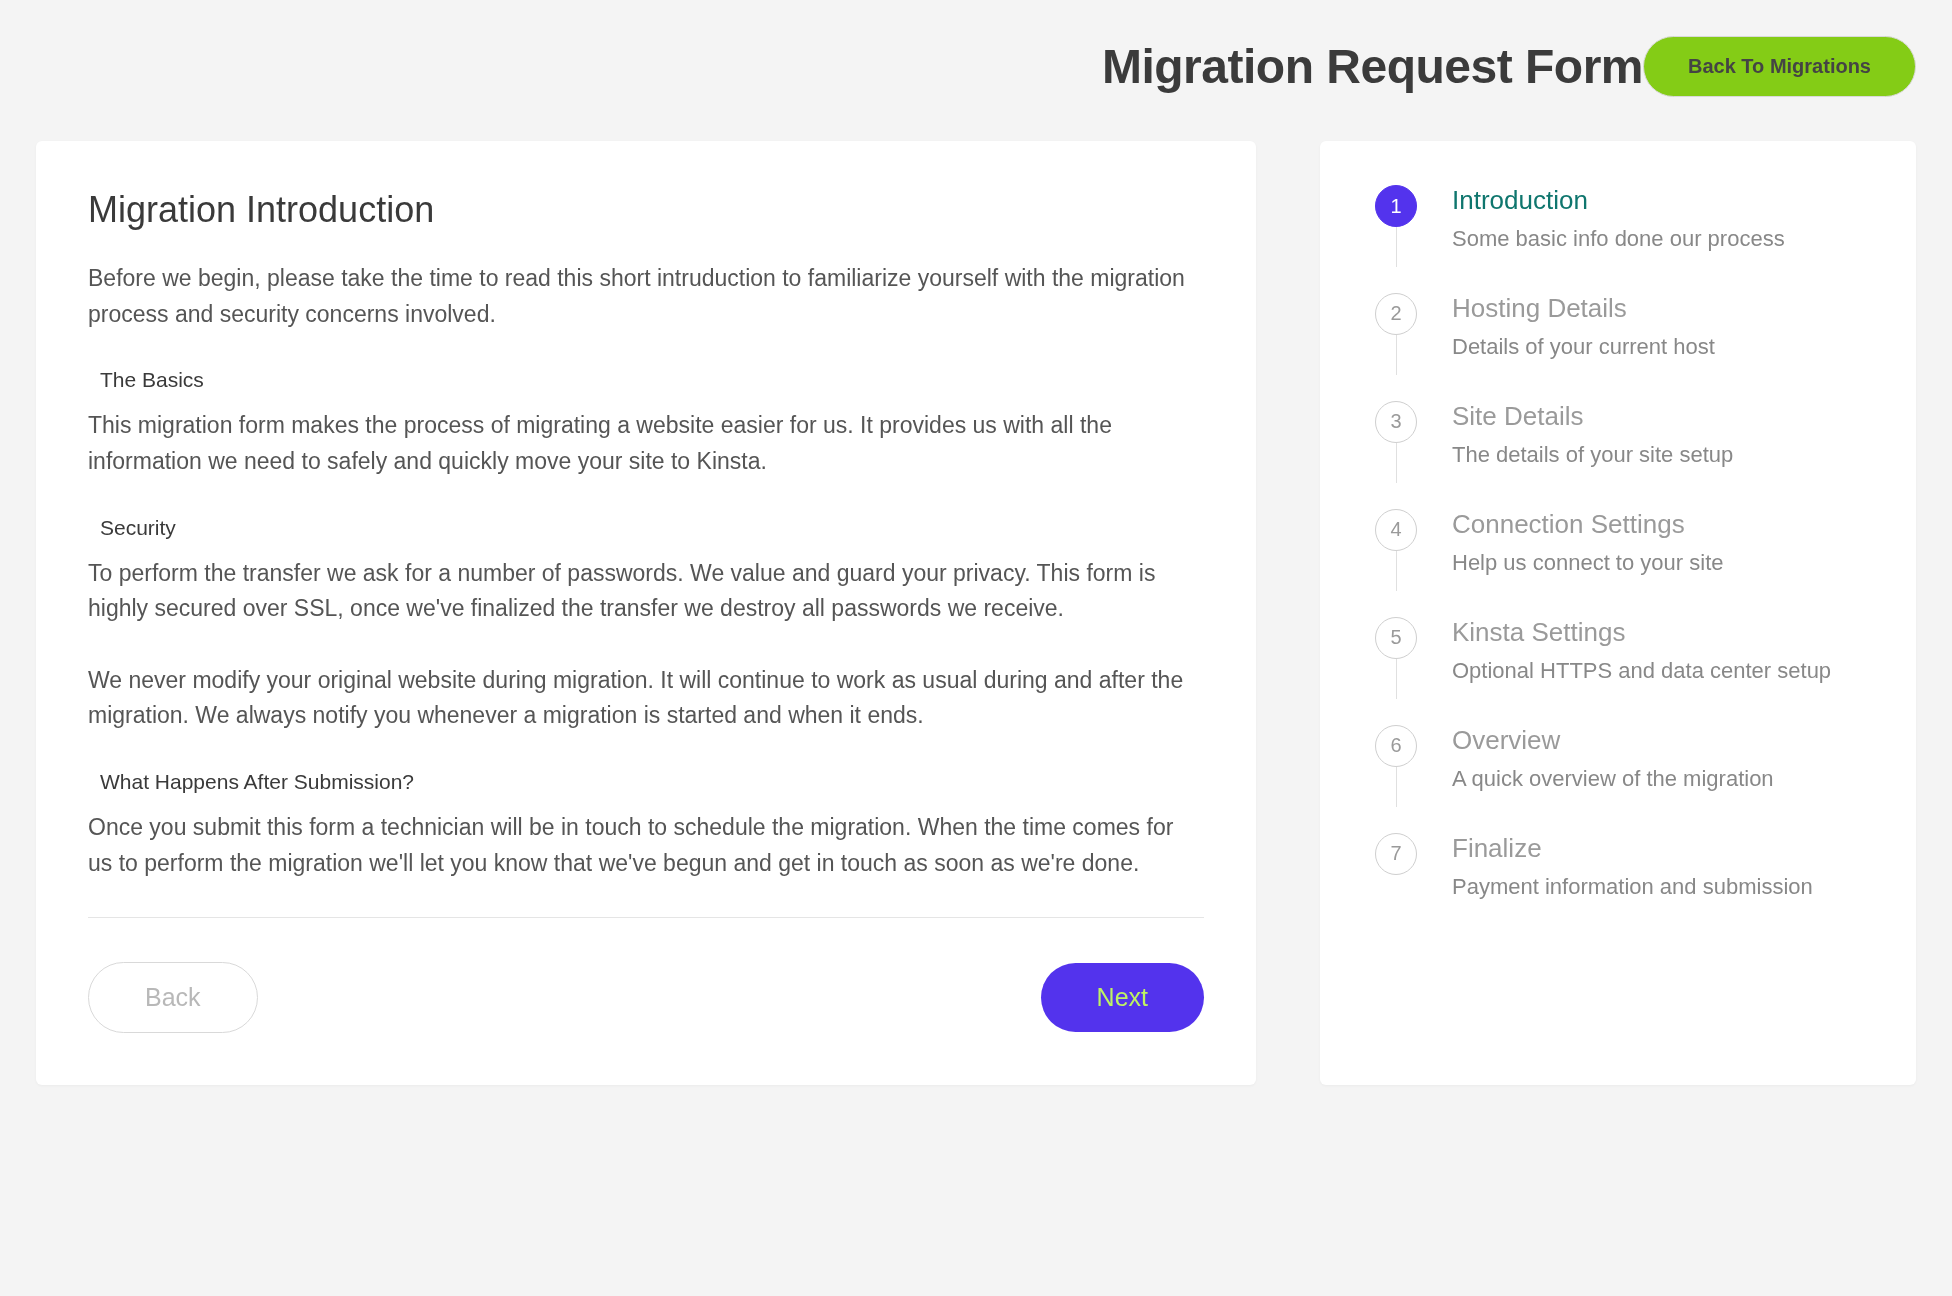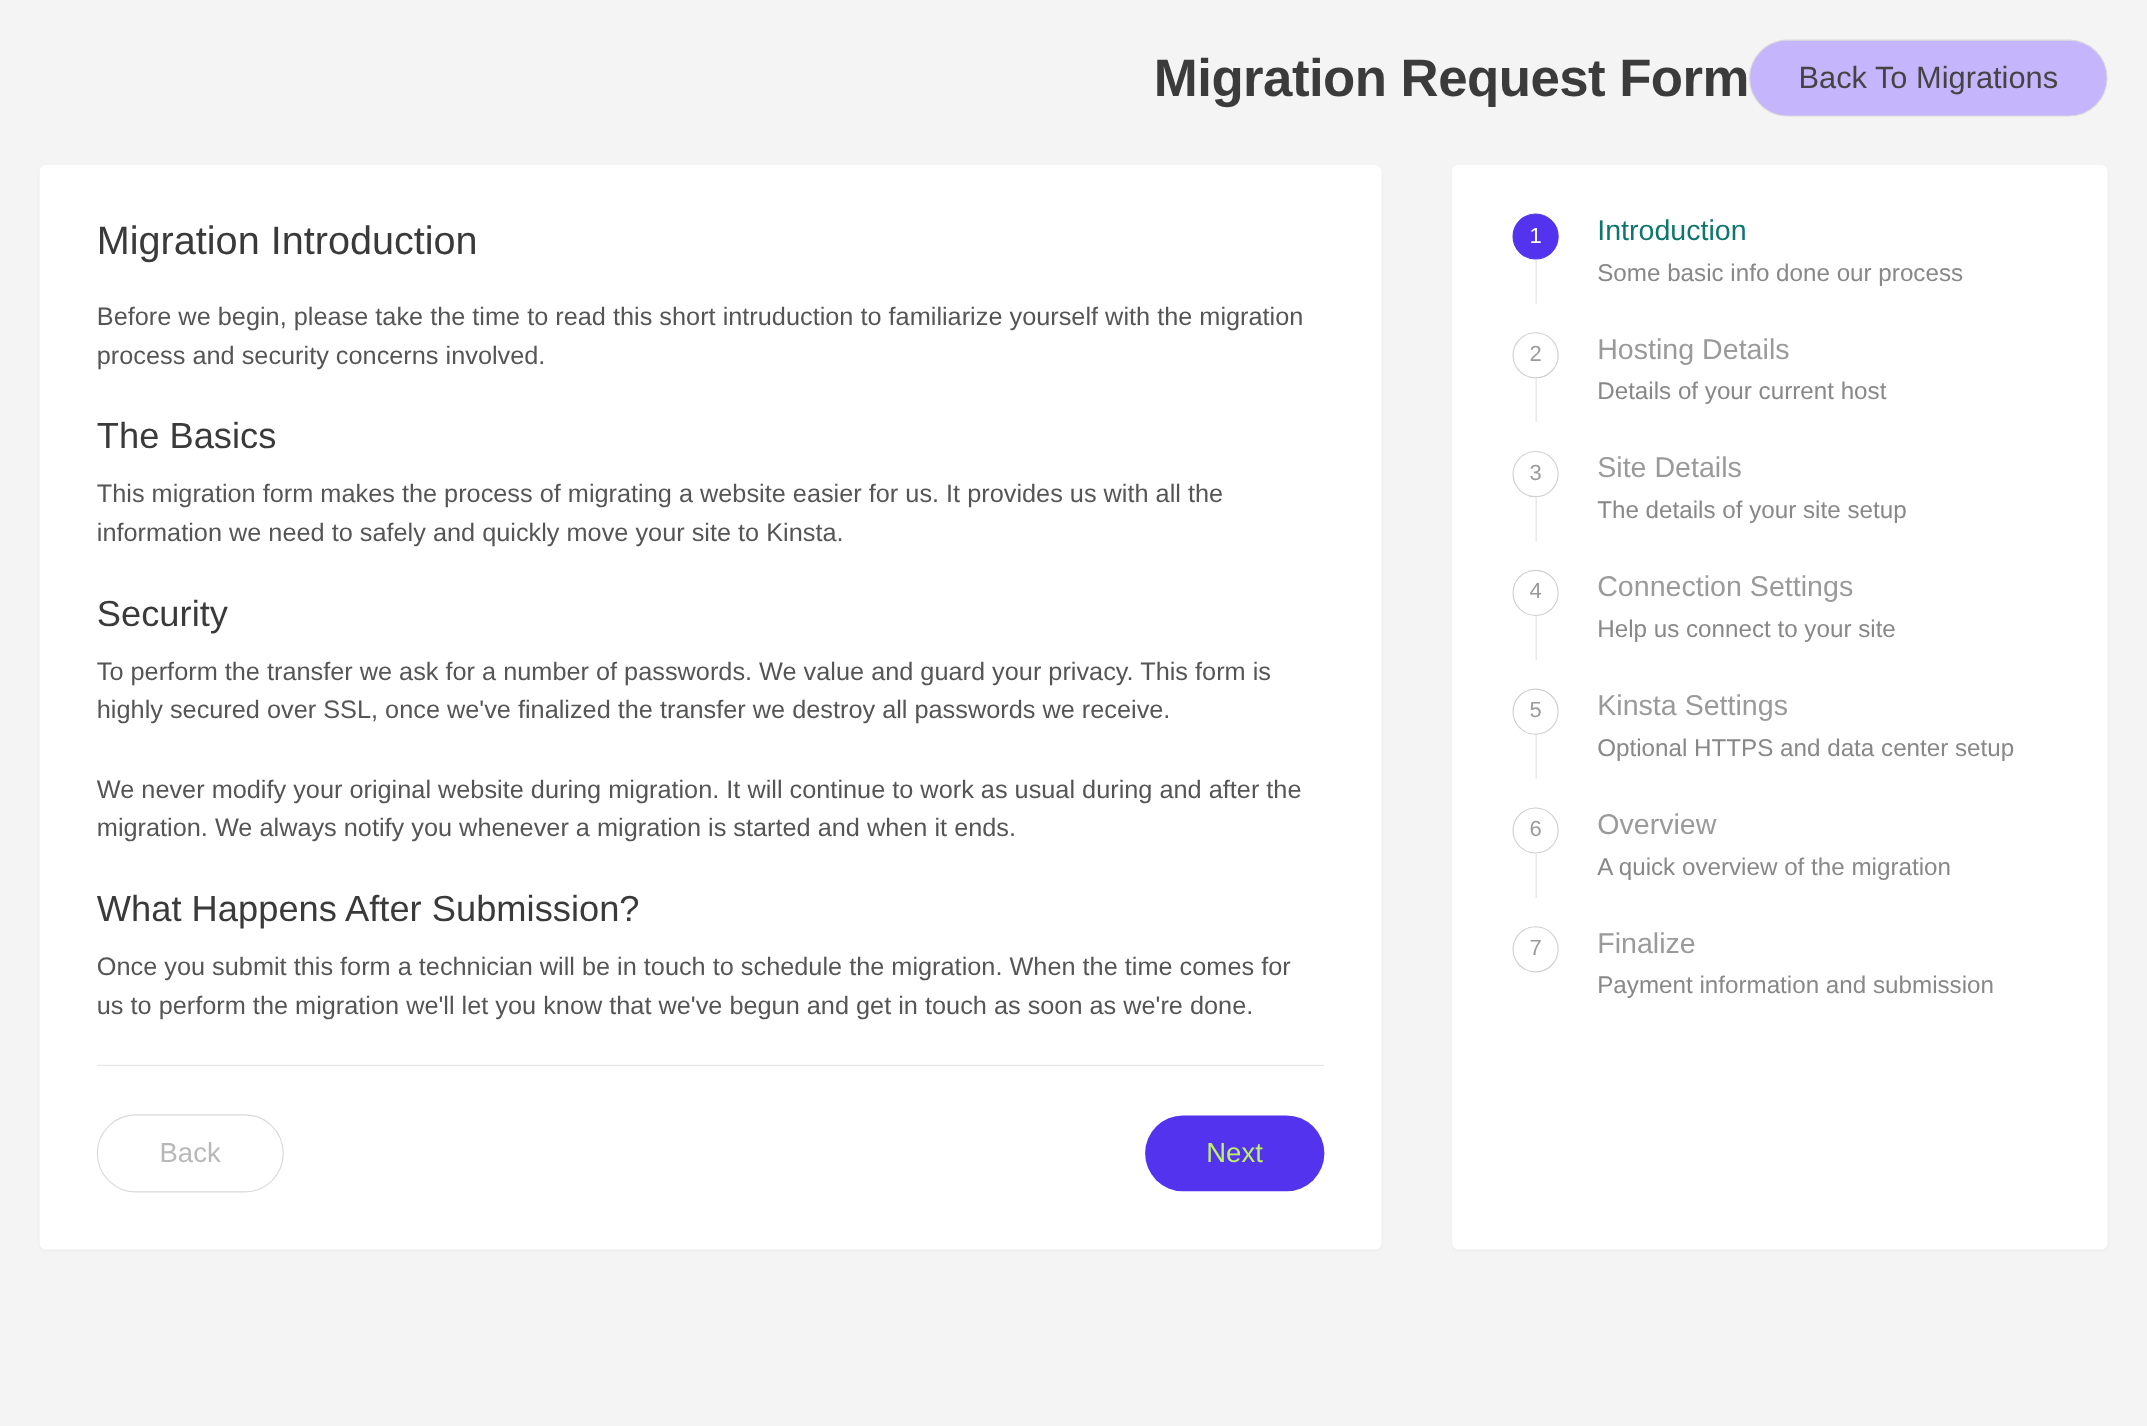--- a/index.html
+++ b/index.html
@@ -19,28 +19,28 @@
     align-items: center;
     margin-bottom: 44px;
   }
   .page-title {
     font-size: 48px;
     font-weight: 700;
     color: #3b3b3b;
     letter-spacing: -0.5px;
   }
   .back-btn {
-    background: #c4b5fd;
+    background: #84cc16;
     border: 1px solid #d9d9d9;
     border-radius: 999px;
     padding: 18px 44px;
-    font-size: 28px;
+    font-size: 20px;
     color: #444;
     cursor: pointer;
-    font-weight: 400;
+    font-weight: 700;
   }
   .content-row {
     display: flex;
     gap: 64px;
   }
   .card {
     background: #fff;
     border-radius: 6px;
     box-shadow: 0 1px 3px rgba(0,0,0,0.04);
   }
@@ -54,24 +54,25 @@
     color: #3a3a3a;
     margin-bottom: 30px;
   }
   .intro-para, .body-para {
     font-size: 23px;
     line-height: 1.55;
     color: #555;
     margin-bottom: 36px;
   }
   .sub-heading {
-    font-size: 33px;
+    font-size: 21px;
     font-weight: 400;
     color: #3a3a3a;
     margin-bottom: 16px;
+    margin-left: 12px;
   }
   hr.divider {
     border: none;
     border-top: 1px solid #e5e5e5;
     margin: 12px 0 44px 0;
   }
   .button-row {
     display: flex;
     justify-content: space-between;
     align-items: center;

